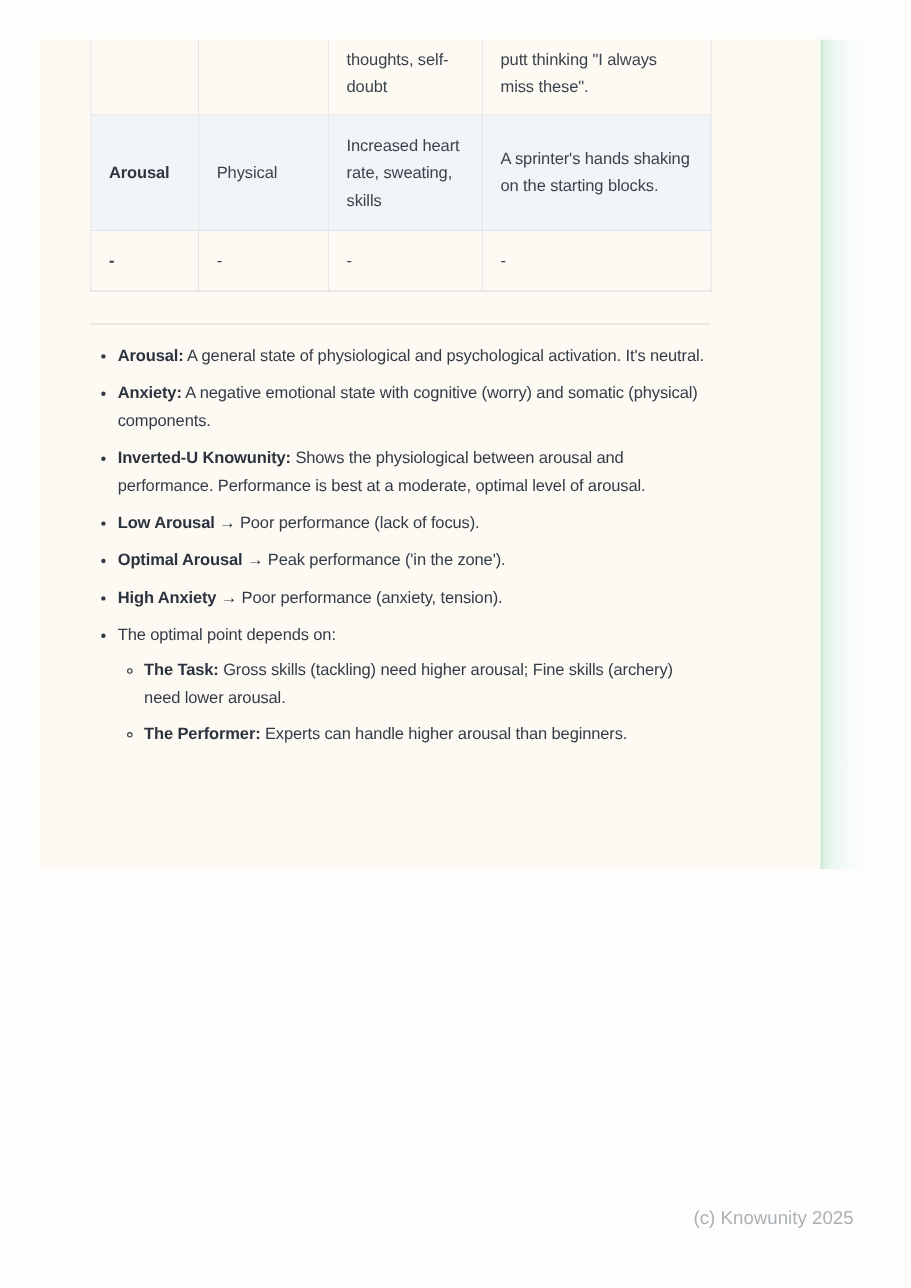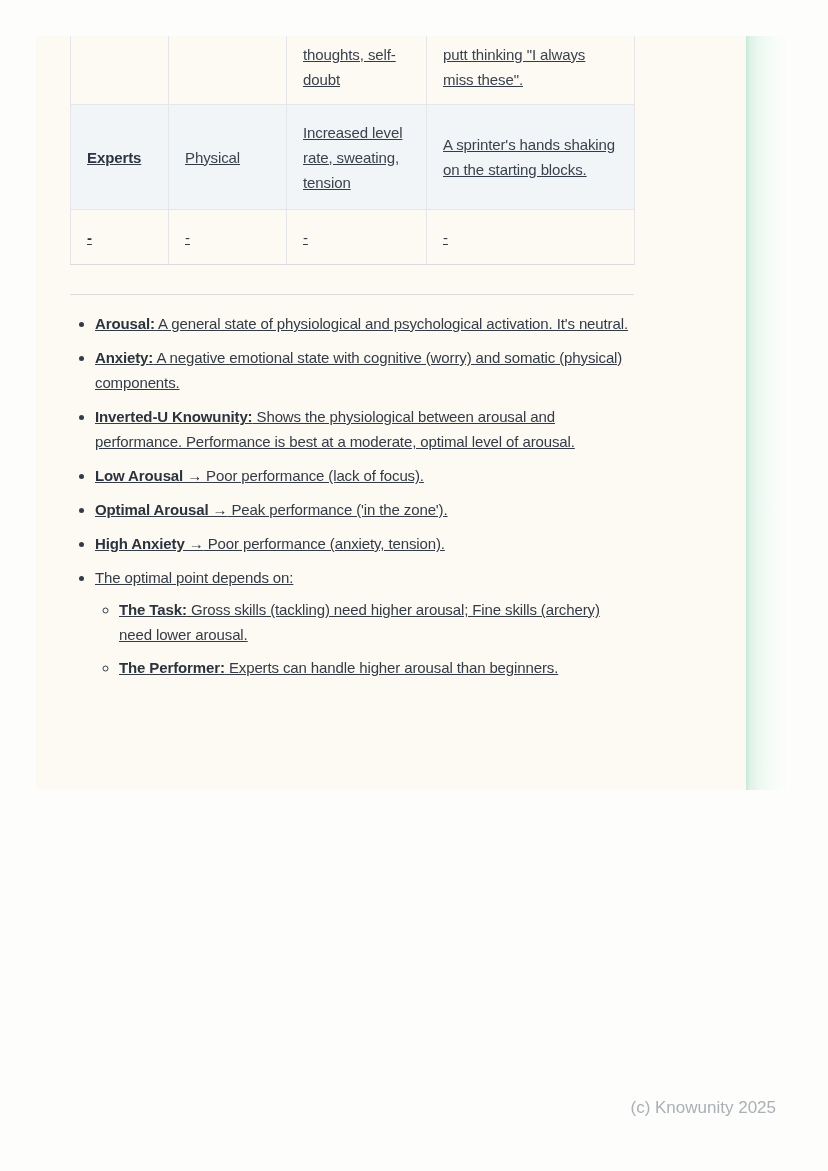--- a/index.html
+++ b/index.html
@@ -18,23 +18,22 @@
     background: #fdfaf3;
   }
   .stripe {
     position: absolute;
     left: 746px; top: 36px;
     width: 44px; height: 754px;
     background: linear-gradient(90deg, #c6e9d4 0px, #def2e7 4px, #edf8f2 13px, #f7fcf9 27px, #fdfefd 44px);
   }
   .content {
     position: absolute;
-    left: 34px; top: 0;
+    left: 46px; top: 0;
     width: 564px;
-    text-decoration: underline;
   }
   table.doc-table {
     width: 564px;
     border-collapse: collapse;
     table-layout: fixed;
     font-size: 15px;
     letter-spacing: -0.1px;
     color: #3a424e;
   }
   table.doc-table td {
@@ -113,23 +112,23 @@
           <col style="width:208px">
       </colgroup>
       <tbody>
         <tr class="row-cont">
           <td class="c-term"></td>
           <td></td>
           <td>thoughts, self-doubt</td>
           <td>putt thinking "I always miss these".</td>
         </tr>
         <tr class="row-somatic">
-          <td class="c-term">Experts</td>
+          <td class="c-term">Arousal</td>
           <td>Physical</td>
-          <td>Increased level rate, sweating, tension</td>
+          <td>Increased heart rate, sweating, skills</td>
           <td>A sprinter's hands shaking on the starting blocks.</td>
         </tr>
         <tr class="row-dash">
           <td class="c-term">-</td>
           <td>-</td>
           <td>-</td>
           <td>-</td>
         </tr>
       </tbody>
     </table>

